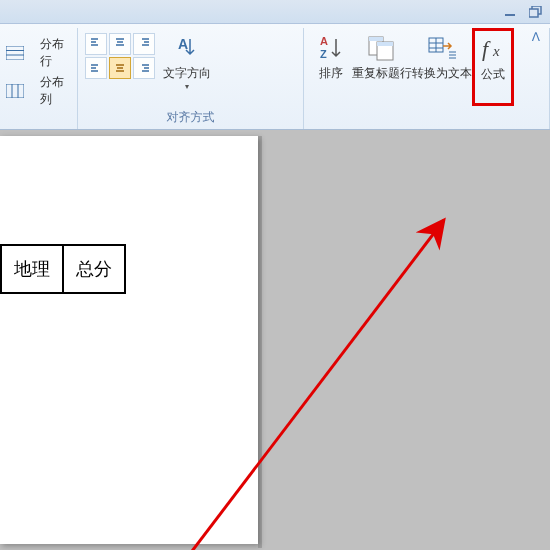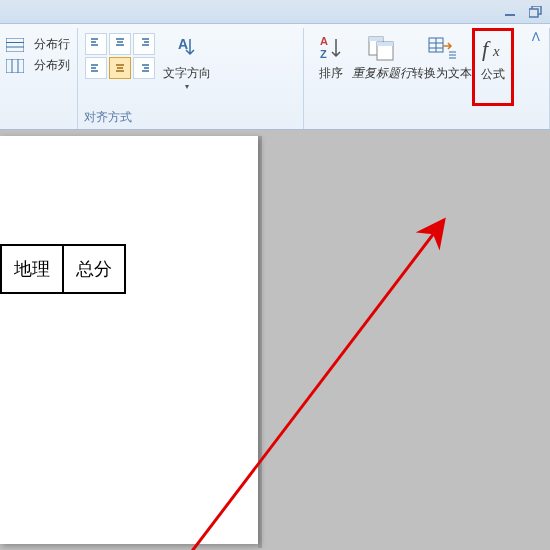--- a/index.html
+++ b/index.html
@@ -7,40 +7,40 @@
     
     .titlebar { height: 24px; background: linear-gradient(#dce6f2, #cfdff0); border-bottom: 1px solid #b0c4de; display: flex; justify-content: flex-end; align-items: center; padding-right: 6px; gap: 10px; }
     .wbtn { width: 16px; height: 14px; display: flex; align-items: center; justify-content: center; color: #4a6; cursor: pointer; }
     .wbtn svg { display: block; }
     
     .ribbon { background: linear-gradient(#f5f9fd, #e8f0f9); border-bottom: 1px solid #a8bcd4; position: relative; padding-top: 4px; height: 106px; }
     .ribbon-collapse { position: absolute; top: 6px; right: 10px; color: #4a7dbb; font-size: 12px; cursor: pointer; }
     .groups { display: flex; height: 100%; }
     .group { border-right: 1px solid #c5d6e8; display: flex; flex-direction: column; justify-content: space-between; padding: 2px 6px 0 6px; }
     .group-content { display: flex; align-items: flex-start; flex: 1; }
-    .group-label { font-size: 12px; color: #5a7aa5; padding: 2px 0 3px 0; }
+    .group-label { text-align: center; font-size: 12px; color: #5a7aa5; padding: 2px 0 3px 0; }
     
     .dist-group { width: 78px; }
     .dist-buttons { display: flex; flex-direction: column; gap: 4px; padding-top: 6px; }
-    .dist-btn { display: flex; align-items: center; gap: 10px; font-size: 12px; color: #333; }
+    .dist-btn { display: flex; align-items: center; gap: 16px; font-size: 12px; color: #333; }
     .dist-icon { width: 18px; height: 14px; display: flex; }
     
     .align-group { width: 226px; }
     .align-grid { display: grid; grid-template-columns: repeat(3, 22px); grid-template-rows: repeat(2, 22px); gap: 2px; border: 1px solid transparent; }
     .acell { width: 22px; height: 22px; border: 1px solid #c5d6e8; background: #fdfefe; display: flex; align-items: center; justify-content: center; }
     .acell.sel { background: #fde8b6; border-color: #d4a736; }
     .acell svg { display: block; }
     .big-btn { display: flex; flex-direction: column; align-items: center; width: 50px; padding: 2px 0; gap: 2px; }
     .big-btn .lbl { font-size: 12px; text-align: center; line-height: 14px; color: #333; }
     .big-icon { width: 32px; height: 32px; display: flex; align-items: center; justify-content: center; }
     .dd-arrow { font-size: 8px; color: #555; }
     
     .data-group { flex: 1; }
     .sort-btn { width: 42px; }
-    .repeat-btn { width: 60px; font-style: italic; }
+    .repeat-btn { width: 60px; }
     .convert-btn { width: 60px; justify-content: space-between; }
     .fx-btn { width: 42px; }
     .fx-highlight { border: 3px solid #e00000; padding: 2px 0; height: 78px; margin-top: -2px; }
     
     .workspace { background: #c0c0c0; height: 484px; position: relative; }
     .page { position: absolute; left: 0; top: 6px; width: 258px; height: 408px; background: #fff; box-shadow: 2px 2px 6px rgba(0,0,0,0.3); }
     .page::after { content: ""; position: absolute; top: 0; right: -4px; bottom: -4px; width: 4px; background: rgba(0,0,0,0.15); }
     
     .tbl { position: absolute; left: 0; top: 108px; border-collapse: collapse; }
     .tbl th, .tbl td { border: 2px solid #000; width: 62px; height: 48px; text-align: center; font-size: 18px; font-weight: normal; color: #000; }

